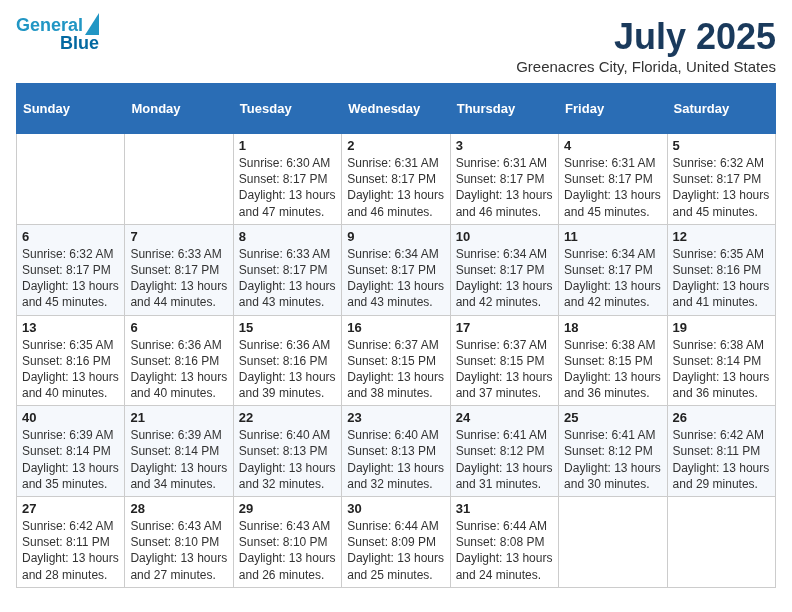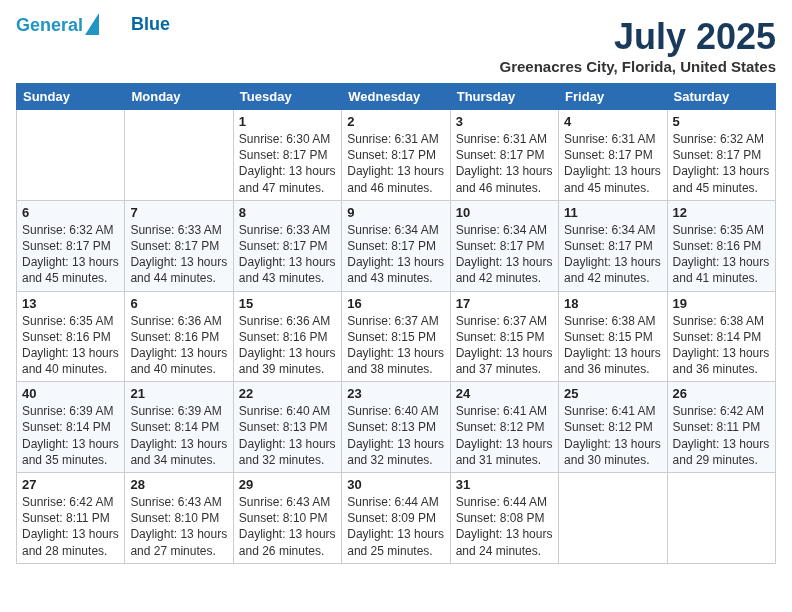--- a/index.html
+++ b/index.html
@@ -41,32 +41,31 @@
       text-align: right;
     }
     .month-title {
       font-size: 36px;
       font-weight: bold;
       color: #1a3a5c;
     }
     .location {
       font-size: 15px;
       color: #333;
-      font-weight: bold;
     }
     .calendar {
       width: 100%;
       border-collapse: collapse;
       border: 1px solid #bbb;
     }
     .calendar th {
       background: #2a6db5;
       color: #fff;
       text-align: left;
-      padding: 5px 6px;
+      padding: 17px 6px;
       font-size: 13px;
       font-weight: bold;
       border: 1px solid #2a6db5;
     }
     .calendar td {
       vertical-align: top;
       border: 1px solid #ccc;
       padding: 4px 5px;
       width: 107px;
       min-height: 80px;
@@ -91,21 +90,21 @@
     }
     .empty-cell {
       background: #f5f8fc;
     }
   </style>
 </head>
 <body>
 
 <div class="header">
   <div class="logo">
-    <div style="display:flex;align-items:center;gap:32px;">
+    <div style="display:flex;flex-direction:column;align-items:flex-end;">
       <div style="display:flex;align-items:center;">
         <span class="logo-text">
           <span>General</span>
         </span>
         <div class="logo-triangle"></div>
       </div>
       <span class="logo-text" style="margin-top:-2px;">
         <span style="color:#0369a1;">Blue</span>
       </span>
     </div>

